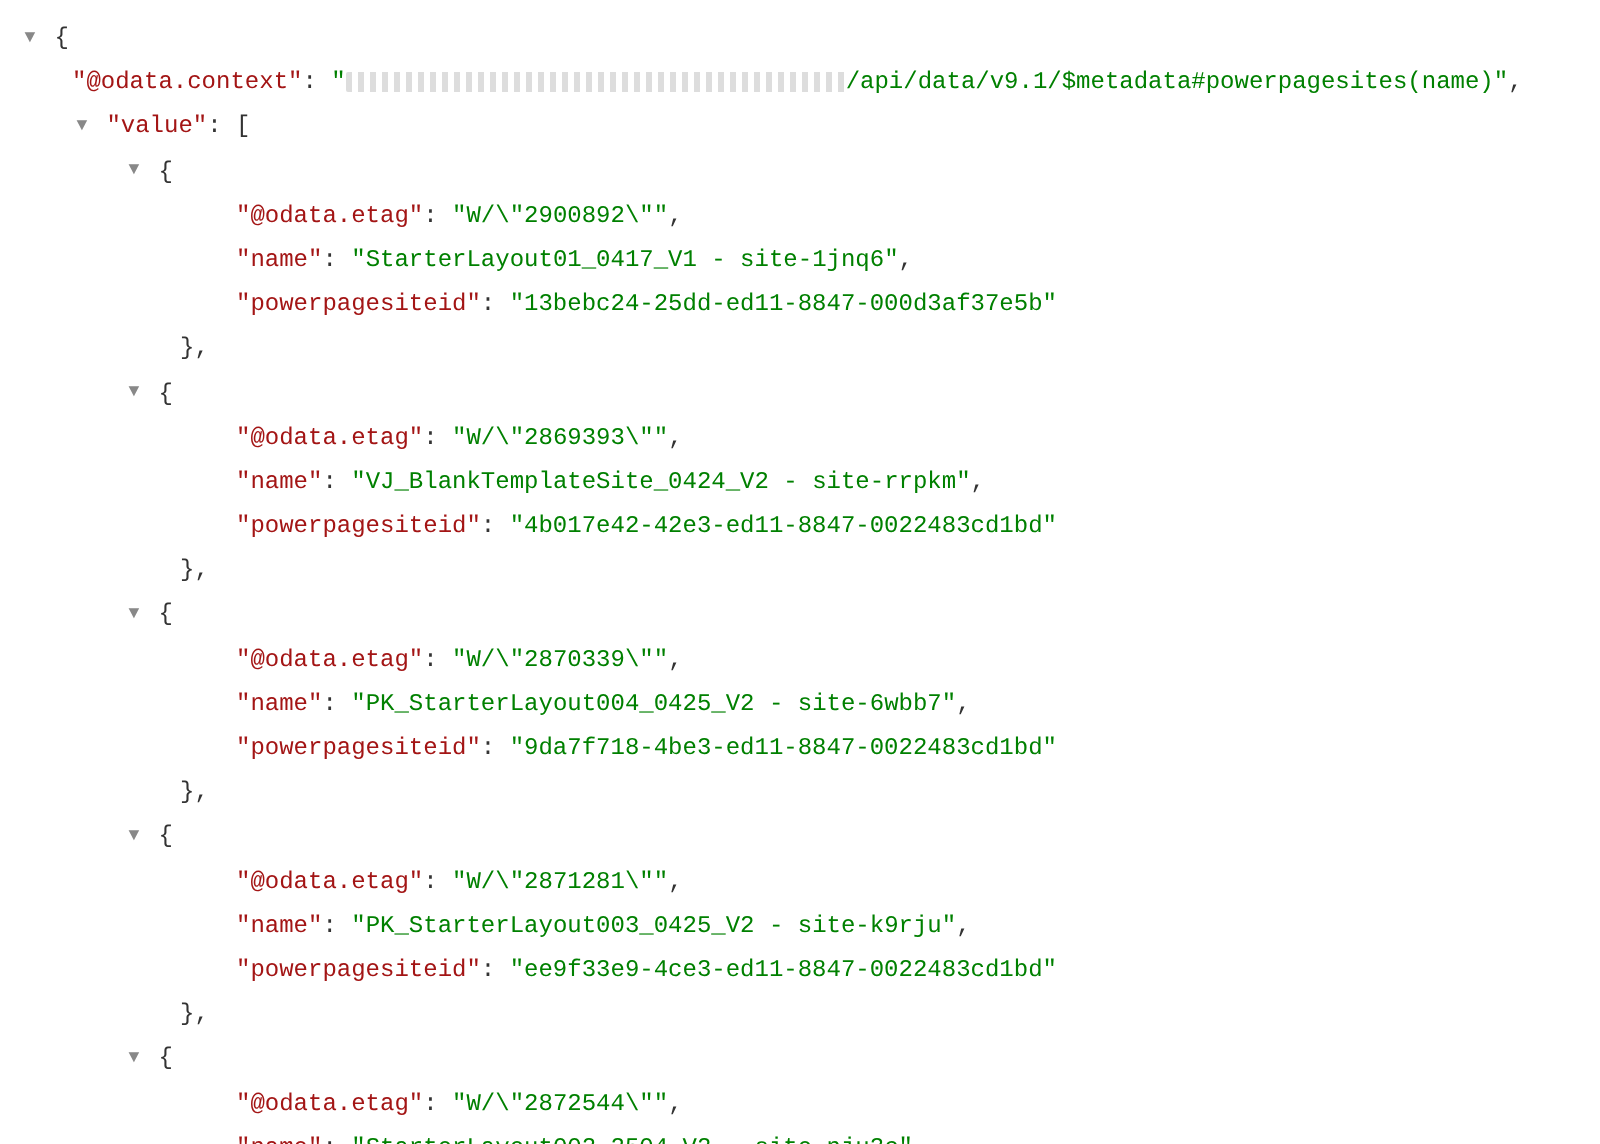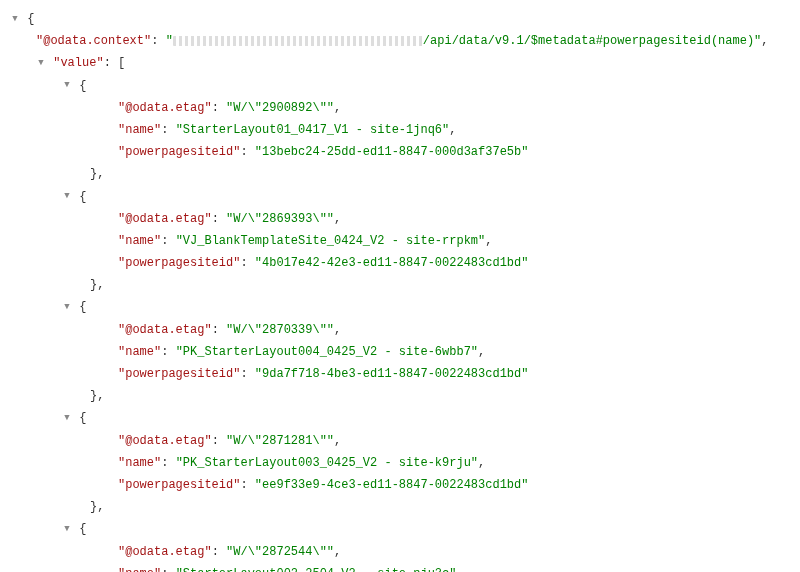--- a/index.html
+++ b/index.html
@@ -41,21 +41,21 @@
     vertical-align: middle;
     background: repeating-linear-gradient(90deg,#ddd 0 3px,#fff 3px 6px);
     border-radius: 1px;
   }
 </style>
 </head>
 <body>
 
 <div id="viewer">
     <div class="line ind1"><span class="toggle">▼</span><span> </span><span class="punct">{</span></div>
-    <div class="line ind2"><span class="key">"@odata.context"</span><span class="punct">: </span><span class="str">"</span><span class="redacted"></span><span class="str">/api/data/v9.1/$metadata#powerpagesiteid(name)"</span><span class="punct">,</span></div>
+    <div class="line ind2"><span class="key">"@odata.context"</span><span class="punct">: </span><span class="str">"</span><span class="redacted"></span><span class="str">/api/data/v9.1/$metadata#powerpagesites(name)"</span><span class="punct">,</span></div>
     <div class="line ind2"><span class="toggle">▼</span><span> </span><span class="key">"value"</span><span class="punct">: </span><span class="punct">[</span></div>
     <div class="line ind3"><span class="toggle">▼</span><span> </span><span class="punct">{</span></div>
     <div class="line ind5"><span class="key">"@odata.etag"</span><span class="punct">: </span><span class="str">"W/\"2900892\""</span><span class="punct">,</span></div>
     <div class="line ind5"><span class="key">"name"</span><span class="punct">: </span><span class="str">"StarterLayout01_0417_V1 - site-1jnq6"</span><span class="punct">,</span></div>
     <div class="line ind5"><span class="key">"powerpagesiteid"</span><span class="punct">: </span><span class="str">"13bebc24-25dd-ed11-8847-000d3af37e5b"</span></div>
     <div class="line ind4"><span class="punct">}</span><span class="punct">,</span></div>
     <div class="line ind3"><span class="toggle">▼</span><span> </span><span class="punct">{</span></div>
     <div class="line ind5"><span class="key">"@odata.etag"</span><span class="punct">: </span><span class="str">"W/\"2869393\""</span><span class="punct">,</span></div>
     <div class="line ind5"><span class="key">"name"</span><span class="punct">: </span><span class="str">"VJ_BlankTemplateSite_0424_V2 - site-rrpkm"</span><span class="punct">,</span></div>
     <div class="line ind5"><span class="key">"powerpagesiteid"</span><span class="punct">: </span><span class="str">"4b017e42-42e3-ed11-8847-0022483cd1bd"</span></div>

